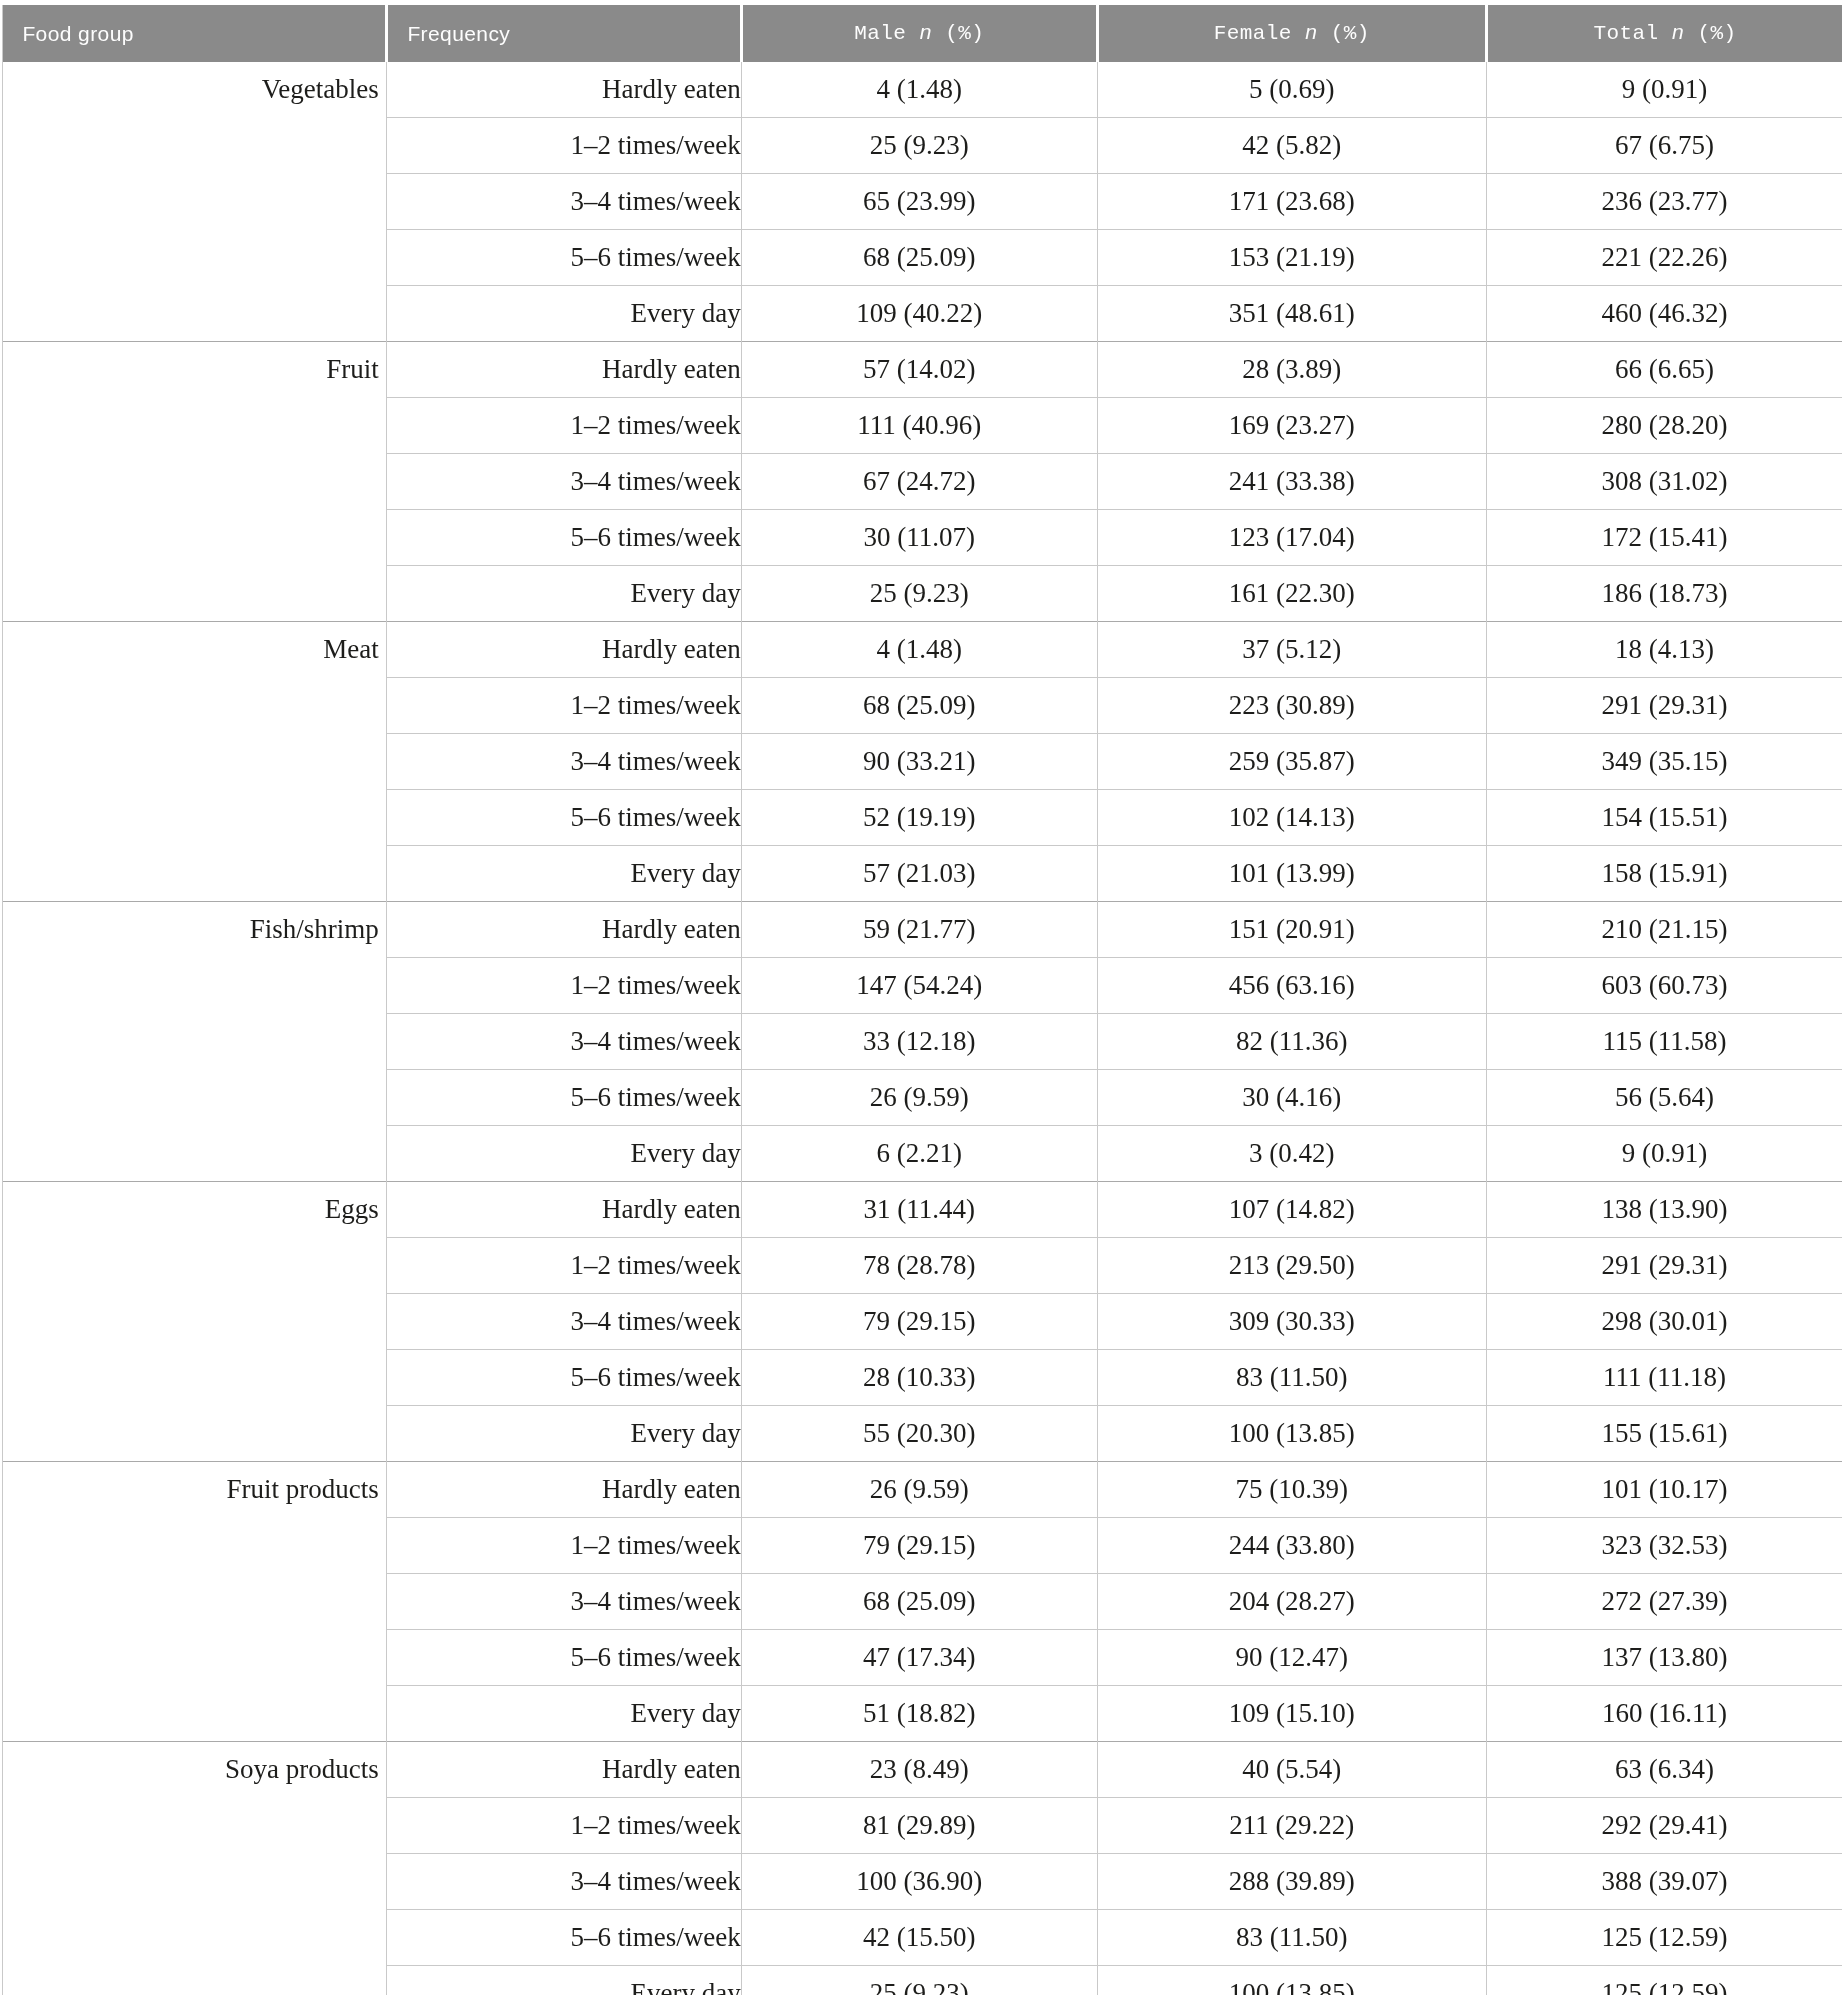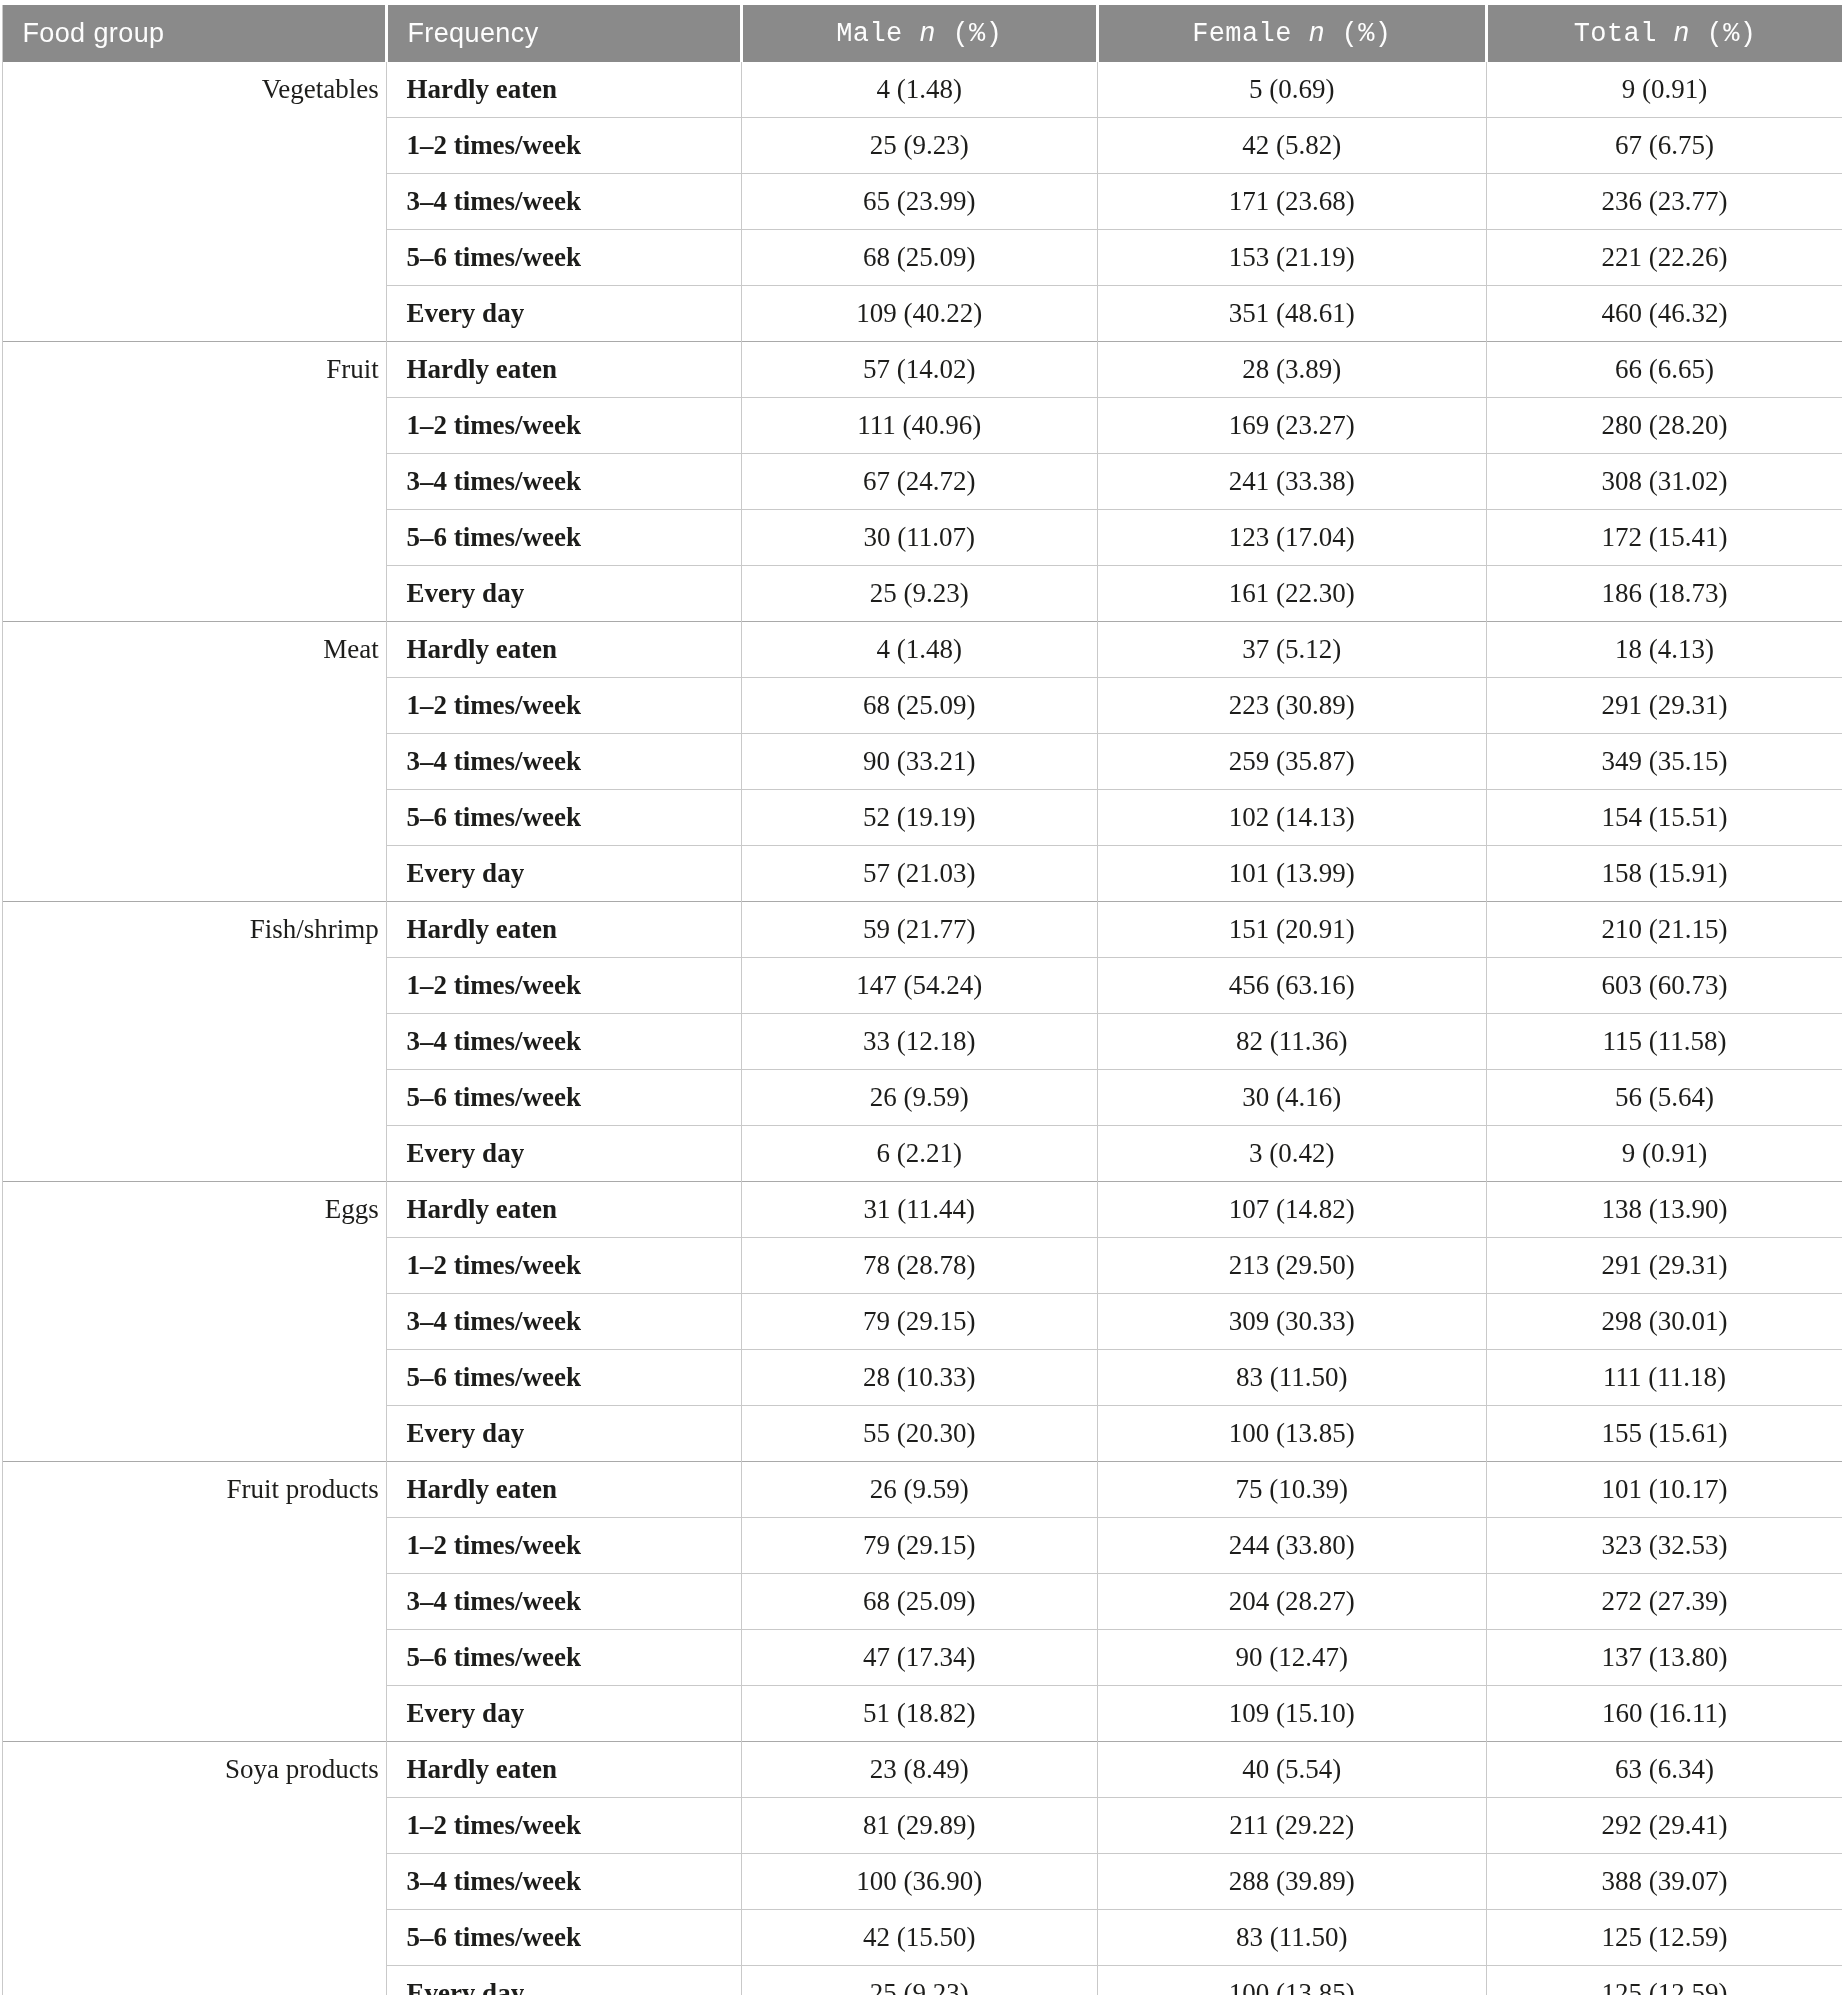--- a/index.html
+++ b/index.html
@@ -20,21 +20,21 @@
     border-left:1.8px solid var(--row-line);
     border-bottom:2.7px solid var(--bottom-line);
     font-family:"Liberation Serif", serif;
     color:var(--body-text);
   }
   thead th{
     background:var(--header-bg);
     color:var(--header-text);
     font-family:"Liberation Sans", sans-serif;
     font-weight:400;
-    font-size:27px;
+    font-size:21px;
     height:57px;
     padding:0;
     letter-spacing:0.4px;
   }
   thead th.left{text-align:left;padding-left:19.6px;}
   thead th.center{text-align:center;font-family:Liberation Mono, monospace;}
   thead th + th{border-left:3.6px solid #ffffff;}
   thead th .it{font-style:italic;}
   tbody td{
     font-size:27px;
@@ -45,21 +45,21 @@
     background:#ffffff;
   }
   tr.body-first td{border-top:none;}
   tr.group-first td{border-top:1.8px solid var(--group-line);}
   tr.body-first.group-first td{border-top:none;}
   td.group-cell{
     vertical-align:top;
     text-align:right;
     padding:11.6px 7.1px 0 18px;
   }
-  td.freq-cell{text-align:left;padding-left:19.6px;font-weight:bold;}
+  td.freq-cell{text-align:right;padding-left:19.6px;}
   td.num-cell{text-align:center;}
 </style>
 </head>
 <body>
 
 <div class="table-wrap">
   <table>
     <colgroup>
       <col style="width:384px">
       <col style="width:355px">

